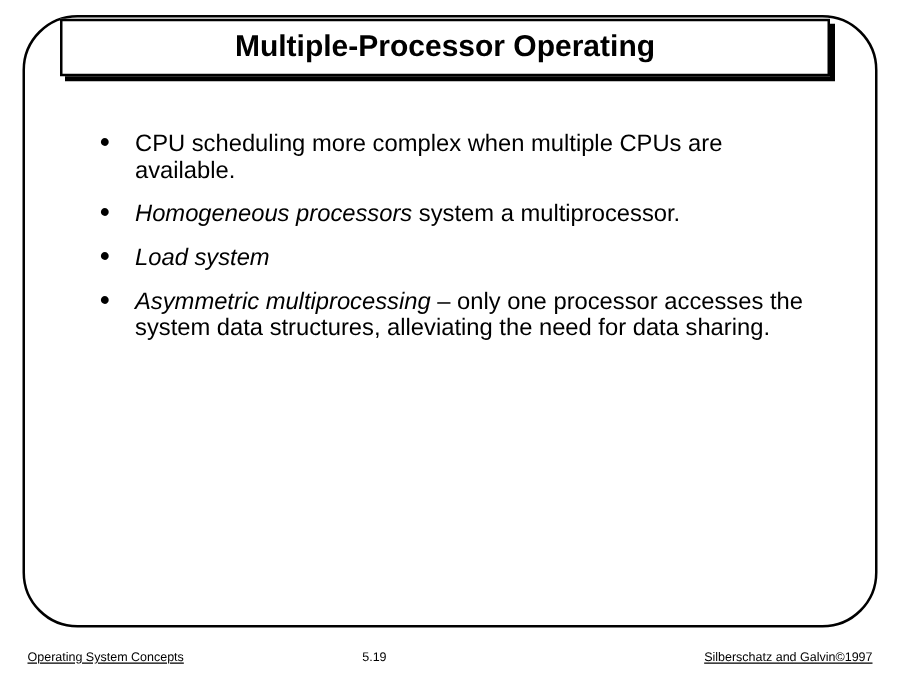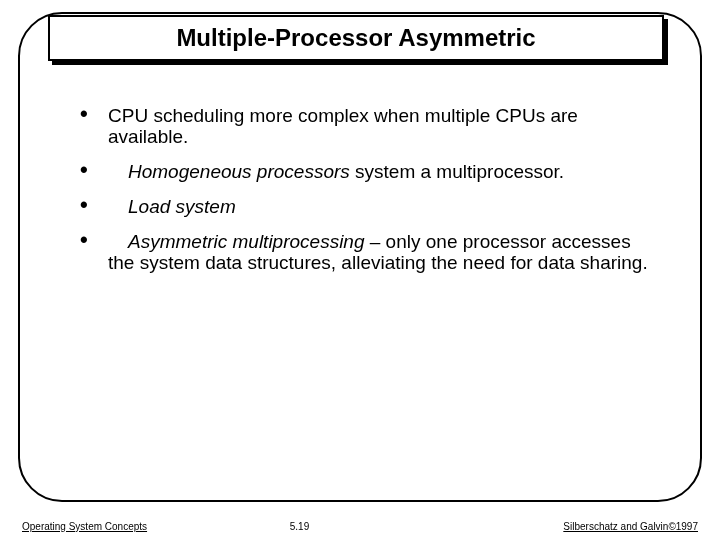--- a/index.html
+++ b/index.html
@@ -75,21 +75,20 @@
   }
 
   .bullet-text {
     font-size: 19px;
     line-height: 21px;
     flex: 1;
   }
 
   .bullet-text .ital {
     font-style: italic;
-    margin-left: 20px;
   }
 
   .footer {
     position: absolute;
     left: 0;
     width: 720px;
     bottom: 8px;
     font-size: 10px;
     display: flex;
     justify-content: space-between;
@@ -110,21 +109,21 @@
     text-decoration: underline;
   }
 </style>
 </head>
 <body>
 
 <div class="slide-frame"></div>
 
 <div class="title-box-shadow"></div>
 <div class="title-box">
-  <span class="title-text">Multiple-Processor Asymmetric</span>
+  <span class="title-text">Multiple-Processor Operating</span>
 </div>
 
 <div class="content">
 
   <div class="bullet-row">
     <div class="bullet-dot">•</div>
     <div class="bullet-text">
       <span>CPU scheduling more complex when multiple CPUs are available.</span>
     </div>
   </div>

